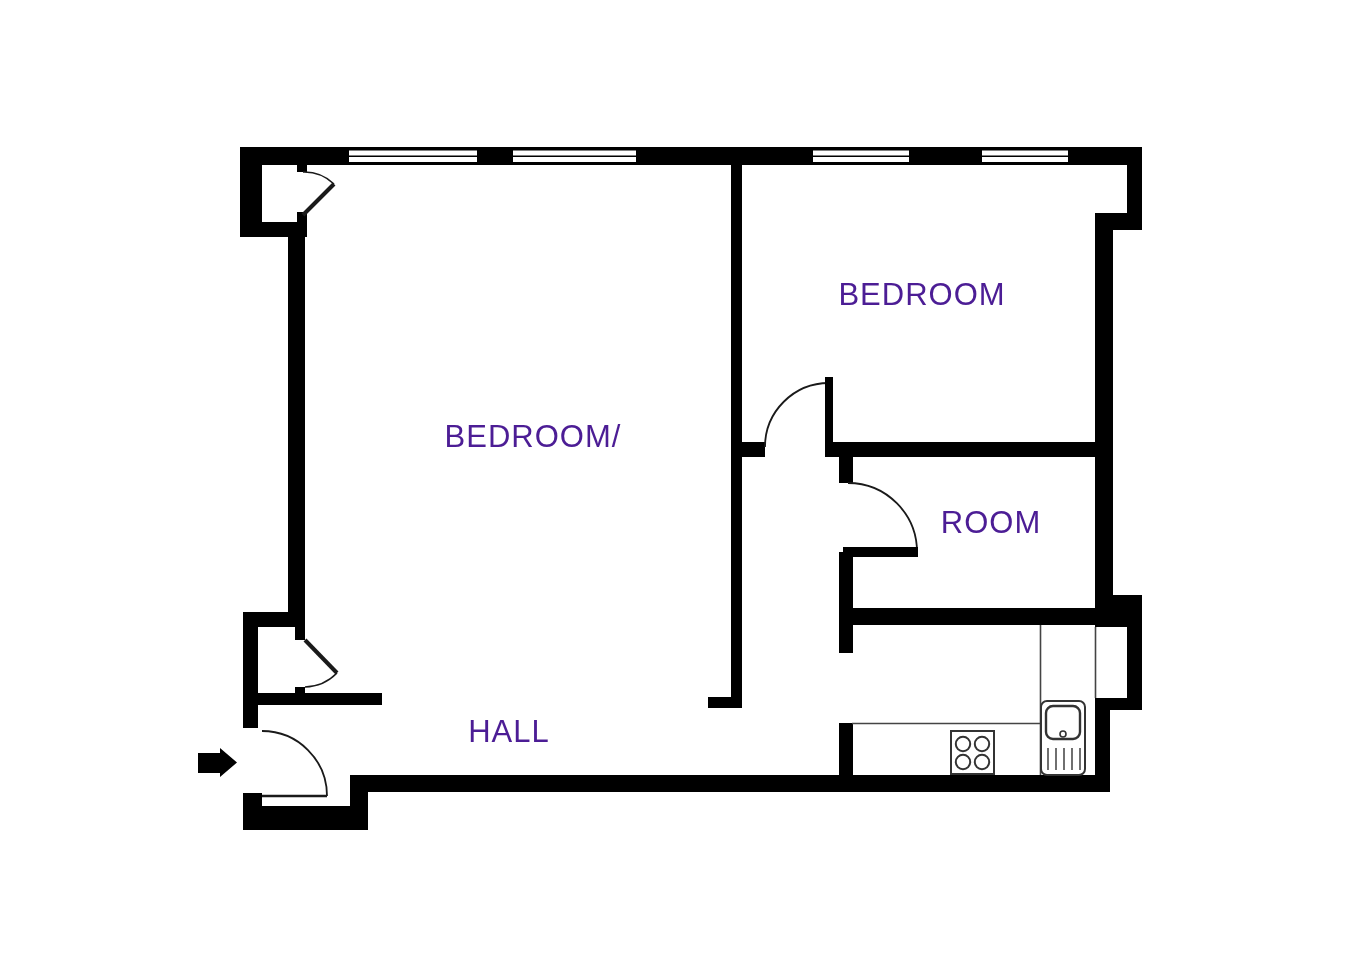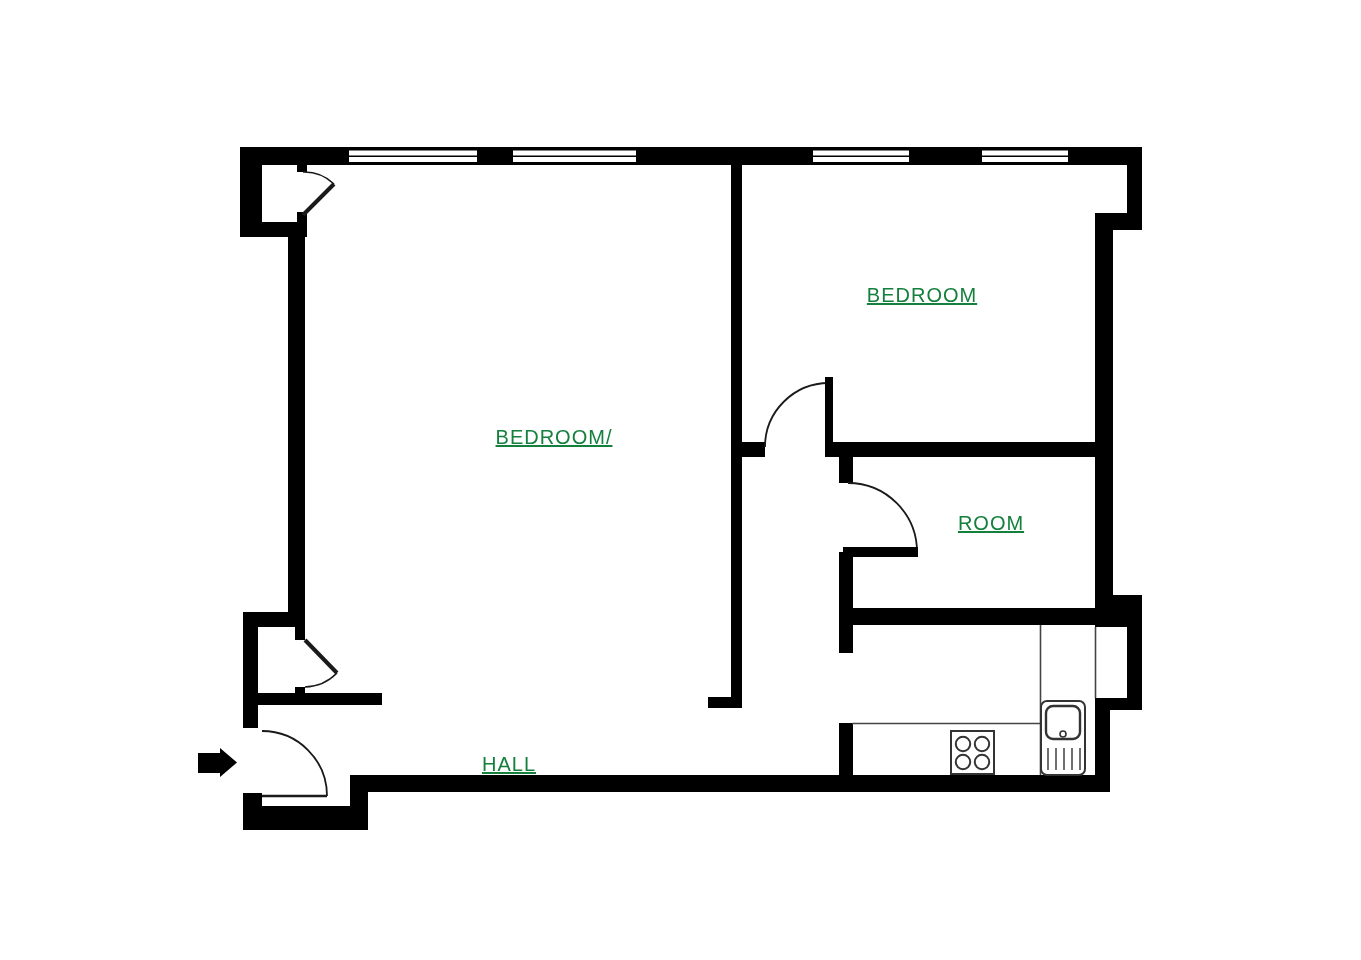--- a/index.html
+++ b/index.html
@@ -7,27 +7,26 @@
     position:relative;
     width:1361px;height:960px;
     background:#ffffff;
     font-family:"Liberation Sans", sans-serif;
     overflow:hidden;
   }
   .plan-svg{position:absolute;left:0;top:0;width:1361px;height:960px;}
   .room-label{
     position:absolute;
     transform:translate(-50%,-50%);
-    color:#15803d;
-    font-size:20px;
+    color:#4c1d95;
+    font-size:31px;
     letter-spacing:1px;
     white-space:nowrap;
     text-align:center;
     line-height:42px;
-    text-decoration:underline;
   }
 </style>
 </head>
 <body>
 
 <div class="canvas">
 
   <svg class="plan-svg" viewBox="0 0 1361 960">
 
     <g fill="#000000" stroke="none">
@@ -144,24 +143,24 @@
         <line x1="1056" y1="748" x2="1056" y2="770" stroke-width="1.4"></line>
         <line x1="1064" y1="748" x2="1064" y2="770" stroke-width="1.4"></line>
         <line x1="1072" y1="748" x2="1072" y2="770" stroke-width="1.4"></line>
         <line x1="1080" y1="748" x2="1080" y2="770" stroke-width="1.4"></line>
       </g>
     </g>
 
     <path d="M 198 753 L 220 753 L 220 748 L 237 762.5 L 220 777 L 220 773 L 198 773 Z" fill="#000000"></path>
   </svg>
 
-  <div class="room-label" style="left:533px; top:437px;margin-left:21px;">
+  <div class="room-label" style="left:533px; top:437px;">
     <span>BEDROOM/</span><br>
   </div>
 
   <div class="room-label" style="left:922px; top:295px;">BEDROOM</div>
 
   <div class="room-label" style="left:991px; top:523px;">ROOM</div>
 
 
-  <div class="room-label" style="left:509px; top:732px;margin-top:32px;">HALL</div>
+  <div class="room-label" style="left:509px; top:732px;">HALL</div>
 
 </div>
 
 </body></html>

